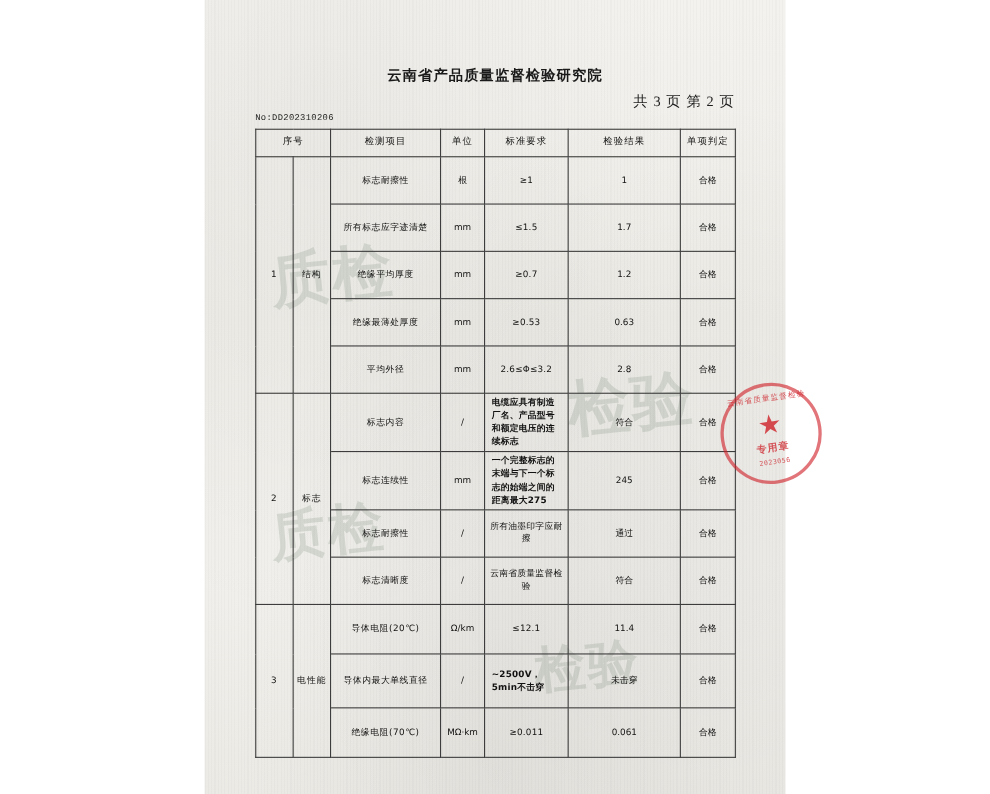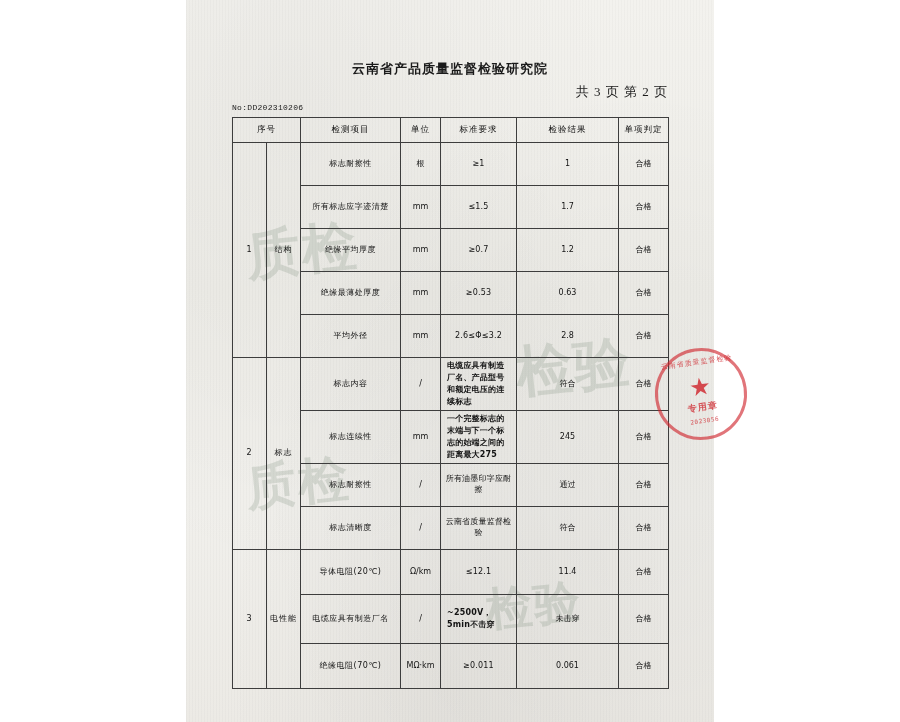--- a/index.html
+++ b/index.html
@@ -345,21 +345,21 @@
         <tr>
           <td class="group-no" rowspan="3">3</td>
           <td class="group-name" rowspan="3">电性能</td>
           <td class="cell-item" style="height:40px">导体电阻(20℃)</td>
           <td class="unit">Ω/km</td>
           <td class="cell-req">≤12.1</td>
           <td class="result">11.4</td>
           <td>合格</td>
         </tr>
         <tr>
-          <td class="cell-item" style="height:44px">电缆应具有制造厂名</td>
+          <td class="cell-item" style="height:44px">导体内最大单线直径</td>
           <td class="unit">/</td>
           <td class="cell-req multiline">~2500V，5min不击穿</td>
           <td class="result">未击穿</td>
           <td>合格</td>
         </tr>
         <tr>
           <td class="cell-item" style="height:40px">绝缘电阻(70℃)</td>
           <td class="unit">MΩ·km</td>
           <td class="cell-req">≥0.011</td>
           <td class="result">0.061</td>

